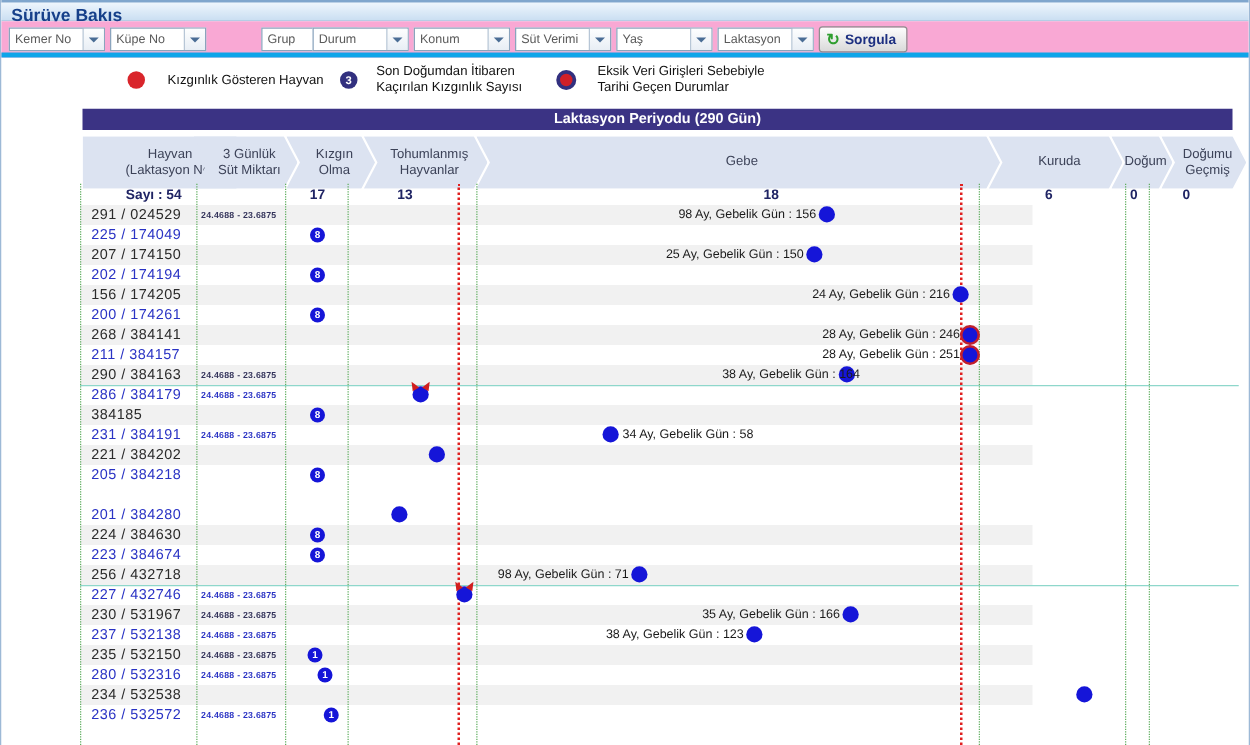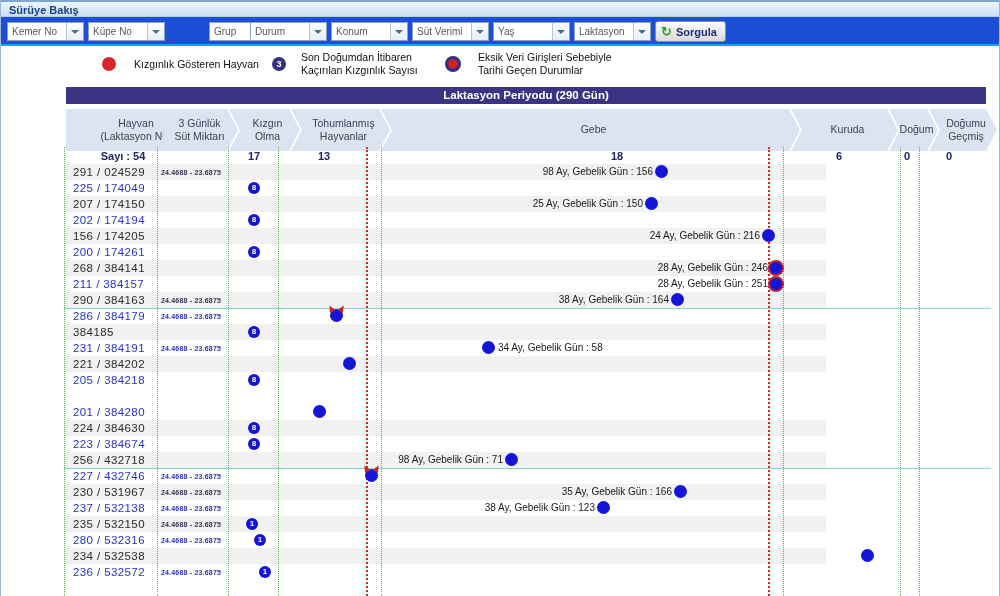--- a/index.html
+++ b/index.html
@@ -1,22 +1,22 @@
 <!DOCTYPE html>
 <html><head>
 <meta charset="utf-8">
 <style>
   html,body{margin:0;padding:0;background:#fff;}
   #app{position:relative;width:1000px;height:596px;overflow:hidden;background:#fff;
        font-family:"Liberation Sans",sans-serif;border-left:1px solid #9db9d6;border-right:1px solid #9db9d6;box-sizing:border-box;}
   
   .titlebar{position:absolute;left:0;top:0;width:100%;height:17px;
             background:linear-gradient(#eef6fd,#cbdff2);border-top:2px solid #7fa6cd;border-bottom:1px solid #b5cde5;box-sizing:border-box;}
-  .title{position:absolute;left:8px;top:2px;font-size:11px;font-weight:bold;color:#16408a;}
-  .filterbar{position:absolute;left:0;top:17px;width:100%;height:29px;background:#1d4ed8;border-bottom:2px solid #0ea5e9;box-sizing:border-box;}
+  .title{position:absolute;left:8px;top:2px;font-size:14px;font-weight:bold;color:#16408a;}
+  .filterbar{position:absolute;left:0;top:17px;width:100%;height:29px;background:#f9a8d4;border-bottom:4px solid #0ea5e9;box-sizing:border-box;}
   .dd{position:absolute;top:5px;width:77px;height:19px;background:#fff;border:1px solid #8aa4bd;box-sizing:border-box;}
   .dd-label{position:absolute;left:4px;top:3px;font-size:10px;color:#5a5a5a;white-space:nowrap;overflow:hidden;max-width:55px;}
   .dd-arrow{position:absolute;right:0;top:0;width:16px;height:17px;background:linear-gradient(#fdfefe,#e8eef5);border-left:1px solid #b7c6d6;}
   .dd-arrow i{position:absolute;left:4px;top:7px;width:0;height:0;border-left:4px solid transparent;border-right:4px solid transparent;border-top:4px solid #4a6d95;}
   .btn{position:absolute;top:4px;height:21px;padding:0 8px 0 5px;background:linear-gradient(#fdfdfd,#d9d9d9);
        border:1px solid #8f8f8f;border-radius:3px;font-family:"Liberation Sans",sans-serif;
        font-size:11px;font-weight:bold;color:#1c2f80;cursor:pointer;display:flex;align-items:center;gap:4px;}
   .btn-ico{color:#2f9e2f;font-size:13px;font-weight:bold;line-height:13px;}
   
   .lg-dot{position:absolute;border-radius:50%;}
@@ -192,21 +192,21 @@
     </div>
     <div class="row bluerow" style="top: 276px;">
       <span class="rid">211 / 384157</span>
     <span class="dot ring" style="left: 704px;"></span>
       <span class="glabel" style="left: 704px; transform: translateX(-100%);">28 Ay, Gebelik Gün : 251</span>
     </div>
     <div class="row shade" style="top: 292px;">
       <span class="rid">290 / 384163</span>
     <span class="milk">24.4688 - 23.6875</span>
       <span class="dot" style="left: 606.5px;"></span>
-      <span class="glabel" style="left: 605px; transform: translateX(-100%); text-align: center;">38 Ay, Gebelik Gün : 164</span>
+      <span class="glabel" style="left: 624px; transform: translateX(-100%); text-align: center;">38 Ay, Gebelik Gün : 164</span>
     </div>
     <div class="row bluerow" style="top: 308px;">
       <span class="rid">286 / 384179</span>
     <span class="milk">24.4688 - 23.6875</span>
       <span class="dot" style="left: 265.5px;">
         <i class="horn l"></i>
         <i class="horn r"></i>
       </span>
     </div>
     <div class="row shade" style="top: 324px;">

